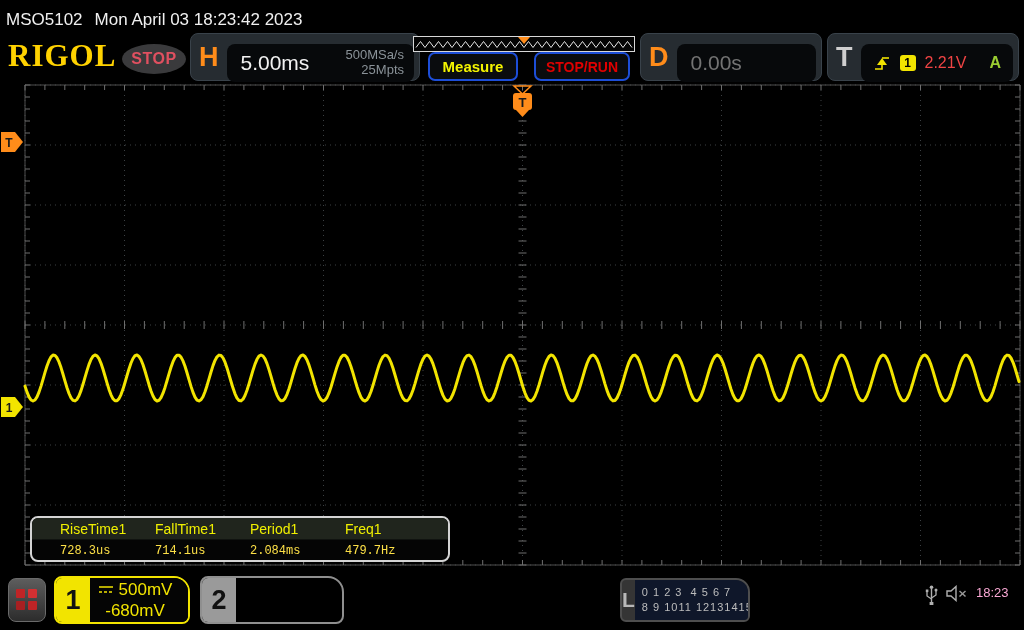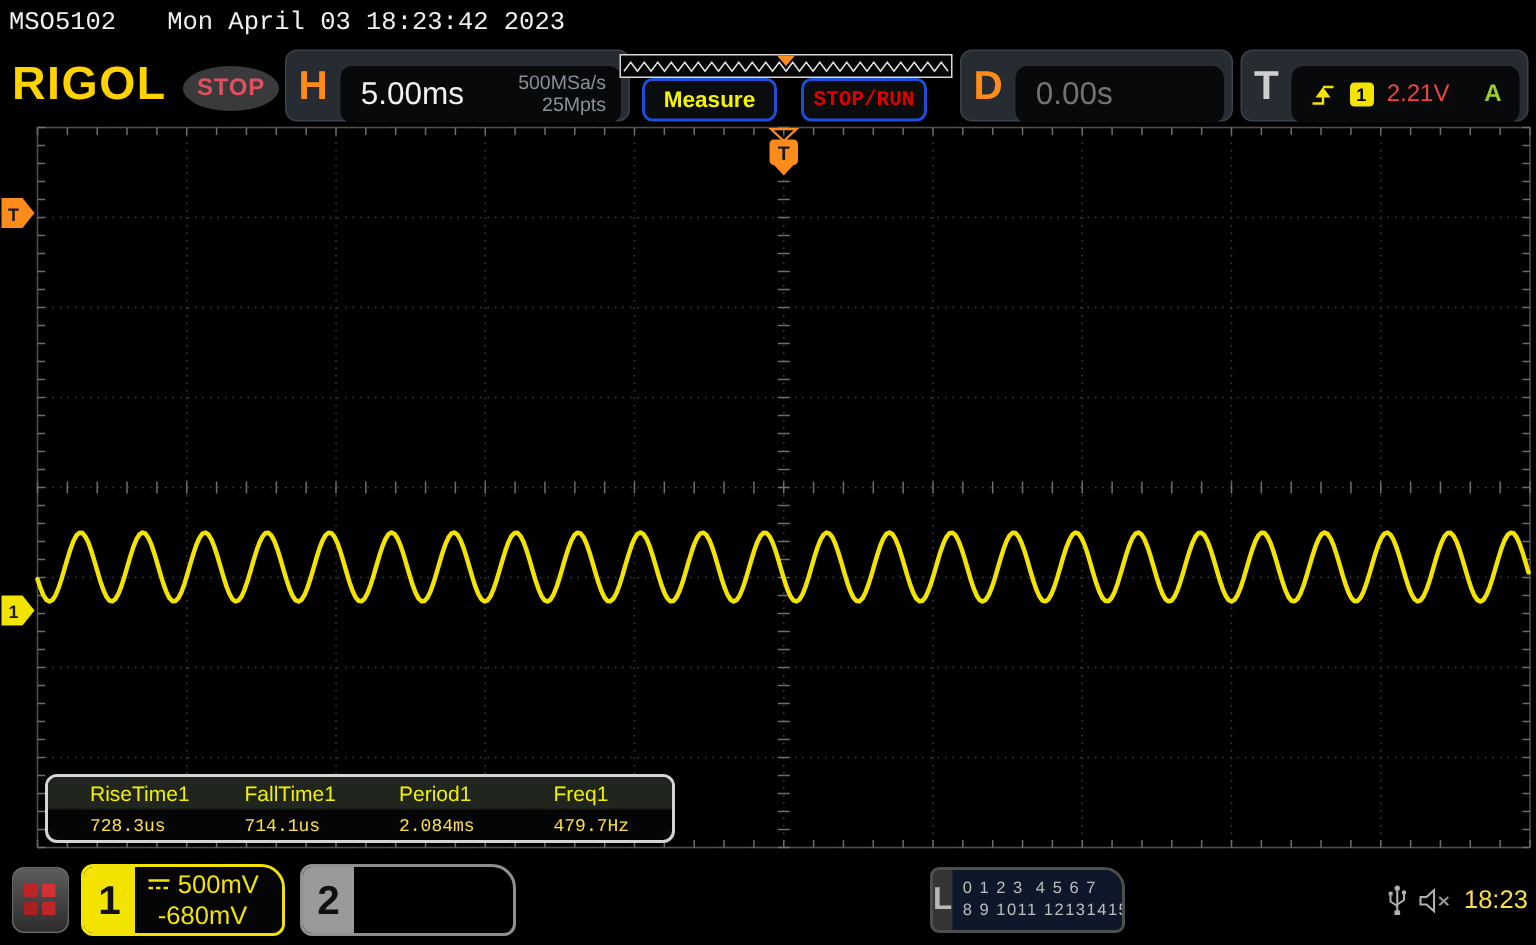--- a/index.html
+++ b/index.html
@@ -6,66 +6,66 @@
   html,body { background:#000; }
   body { font-family:"Liberation Sans", sans-serif; }
   #screen {
     position:relative; width:1024px; height:630px; background:#000;
     overflow:hidden;
   }
   .abs { position:absolute; }
 
   
   #topbar { left:0; top:0; width:1024px; height:30px; color:#f0f0f0;
-    font-size:17px; display:flex; align-items:center; padding-left:6px; gap:34px;font-family:Liberation Mono, monospace; }
+    font-size:17px; display:flex; align-items:flex-end; padding-left:6px; gap:12px; }
 
   
-  #logo { left:8px; top:38px; font-family:Liberation Sans, sans-serif; font-weight:bold;
+  #logo { left:8px; top:38px; font-family:Liberation Serif, serif; font-weight:bold;
     font-size:31px; color:#ffd200; letter-spacing:1px; }
   #stop-oval { left:122px; top:44px; width:64px; height:30px; background:#3a3a3c;
     border-radius:50%; display:flex; align-items:center; justify-content:center;
     color:#e05060; font-weight:bold; font-size:16px; letter-spacing:0.5px; }
 
   .hdr-panel { background:#262c31; border:1px solid #39424a; border-radius:8px;
     height:48px; top:33px; display:flex; align-items:center; }
   .hdr-letter { font-weight:bold; font-size:27px; margin:0 8px; }
   .hdr-inset { background:#07090b; border-radius:8px; height:38px; flex:1;
     display:flex; align-items:center; margin-right:5px;margin-top:12px; }
 
   #h-panel { left:190px; width:230px; }
   #h-timebase { color:#f2f2f2; font-size:21px; margin-left:14px; }
   #h-rates { margin-left:auto; margin-right:10px; text-align:right;
     color:#8a9298; font-size:13px; line-height:1.15; }
 
   .hdr-btn { top:52px; height:29px; background:#0a0c0e; border:2px solid #1d4ed8;
     border-radius:7px; display:flex; align-items:center; justify-content:center;
     font-weight:bold; cursor:pointer; }
   #measure-btn { left:428px; width:90px; color:#f4f400; font-size:15px; }
-  #stoprun-btn { left:534px; width:84px; color:#e00000; font-size:14px;font-family:Liberation Mono, monospace; }
+  #stoprun-btn { left:534px; width:96px; color:#e00000; font-size:14px; }
 
   #d-panel { left:640px; width:182px; }
   #d-value { color:#737373; font-size:21px; margin-left:14px; }
 
   #t-panel { left:827px; width:192px; }
   #t-letter { color:#cfcfcf; }
   #t-inset { gap:9px; padding-left:12px; }
   #trig-src-badge { background:#f2e400; color:#000; font-weight:bold; font-size:12px;
     width:16px; height:16px; border-radius:3px; display:flex; align-items:center;
     justify-content:center; }
   #t-level { color:#ef4444; font-size:16px; }
   #t-sweep { color:#9acd32; font-size:16px; font-weight:bold; margin-left:auto; margin-right:12px; }
 
   
   #preview-strip { left:413px; top:36px; width:222px; height:16px; background:#050505;
     border:1px solid #d8d8d8; }
 
   
   #meas-panel { left:30px; top:516px; width:420px; height:46px; background:#050505;
     border:2px solid #d4d4d4; border-radius:8px; overflow:hidden; z-index:5; }
-  .meas-row { display:flex; height:22px; align-items:center; padding-left:28px;gap:24px; }
+  .meas-row { display:flex; height:22px; align-items:center; padding-left:28px; }
   #meas-labels { background:#20251d; border-bottom:1px solid #101310; }
   .meas-cell { width:95px; font-size:14px; }
   #meas-labels .meas-cell { color:#f0f000; }
   #meas-values .meas-cell { color:#fde047; font-size:12px;font-family:Liberation Mono, monospace; }
 
   
   #menu-btn { left:8px; top:578px; width:38px; height:44px; border-radius:8px;
     background:linear-gradient(#5d5d5d,#2c2c2c); border:1px solid #6a6a6a;
     display:flex; align-items:center; justify-content:center; cursor:pointer; }
   #menu-grid { width:22px; height:22px; display:grid; grid-template-columns:9px 9px;
@@ -90,21 +90,21 @@
   #digital-block { left:620px; top:578px; width:130px; height:44px; background:#353535;
     border:2px solid #4e4e4e; border-radius:6px 14px 6px 6px; display:flex; overflow:hidden;
     cursor:pointer; }
   #digital-label { width:26px; display:flex; align-items:center; justify-content:center;
     color:#b8b8b8; font-weight:bold; font-size:21px; }
   #digital-nums { flex:1; background:#0f172a; display:flex; flex-direction:column;
     justify-content:center; padding-left:7px; color:#bdbdbd; font-size:11px;
     line-height:1.35; letter-spacing:1px; white-space:pre; }
 
   #status-right { left:925px; top:585px; width:95px; height:30px; display:flex;
-    align-items:center; gap:8px; color:#fde047; font-size:17px; }
+    gap:8px; color:#f9a8d4; font-size:13px; }
 
   svg { display:block; }
 </style>
 </head>
 <body>
 
 <div id="screen">
 
   <div id="topbar" class="abs">
     <span>MSO5102</span>

